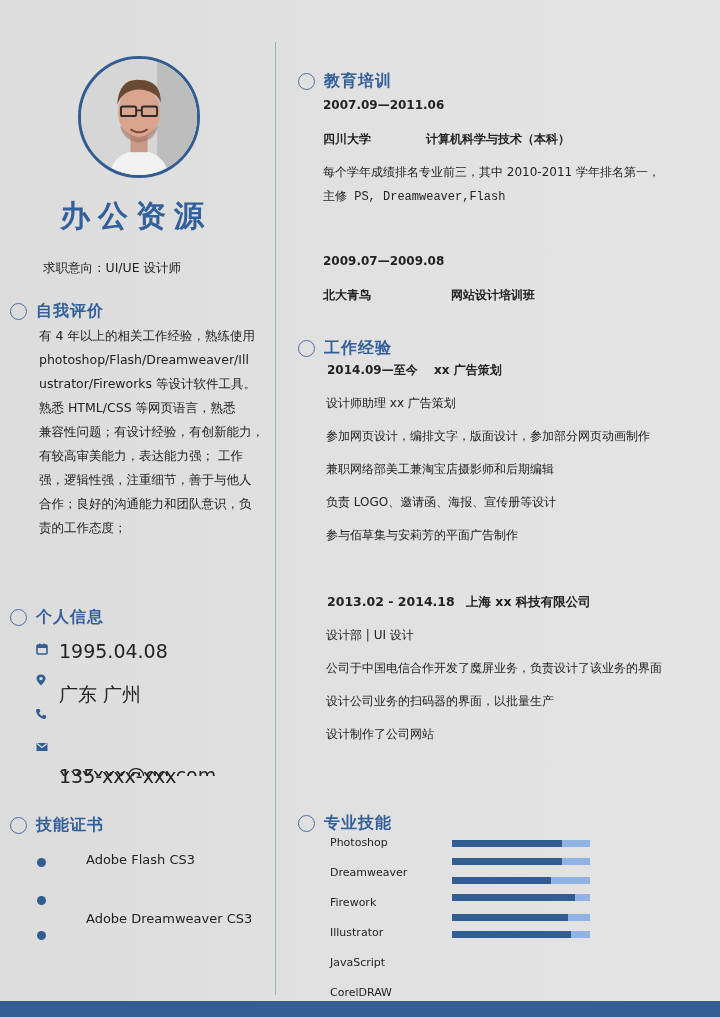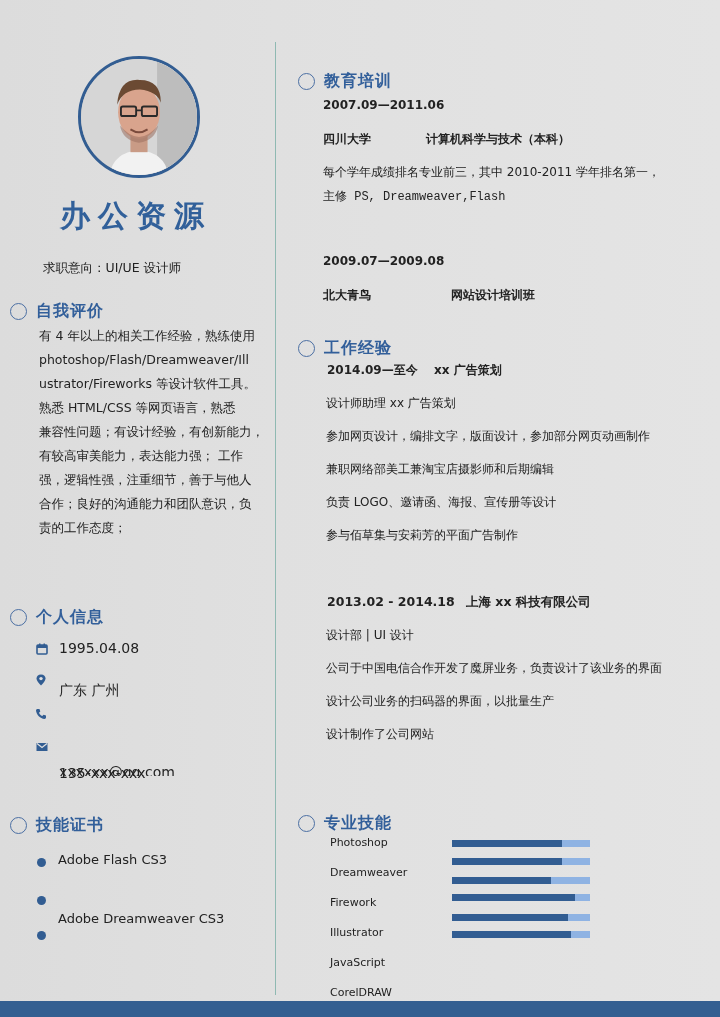--- a/index.html
+++ b/index.html
@@ -41,24 +41,24 @@
       width: 17px; height: 17px; border-radius: 50%; border: 1.5px solid #4b6fa3;
       margin-right: 9px; background: transparent;
     }
     .sec-head .title {
       font-size: 16px; font-weight: bold; color: #325f9a; letter-spacing: 1px;
     }
     .para {
       position: absolute; font-size: 12.5px; line-height: 24px; color: #222;
     }
     .clip { overflow: hidden; }
-    .info-row { position: absolute; font-size: 14px; color: #222; }
+    .info-row { position: absolute; font-size: 19px; color: #222; }
     .info-icon { position: absolute; width: 12px; height: 12px; }
     .cert-dot { position: absolute; width: 9px; height: 9px; border-radius: 50%; background: #325d92; }
-    .cert { position: absolute; font-size: 13px; color: #222; }
+    .cert { position: absolute; font-size: 13px; color: #222; margin-left: 28px; }
     .bold { font-weight: bold; }
     .txt { position: absolute; font-size: 12px; color: #222; white-space: nowrap; }
     .skill-label { position: absolute; left: 330px; font-size: 11px; color: #222; }
     .bar {
       position: absolute; left: 452px; width: 138px; height: 7px; background: #8fb3e3;
     }
     .bar .fill { height: 100%; background: #325d92; }
   </style>
 </head>
 <body>

